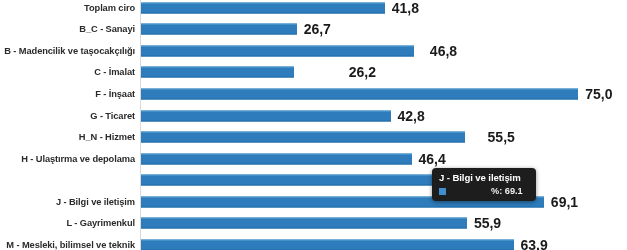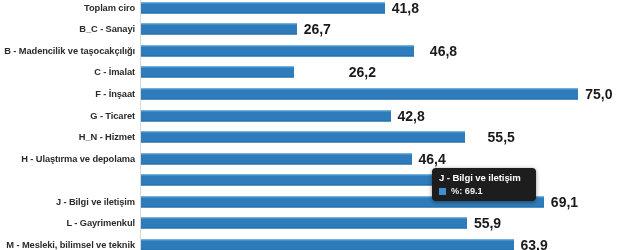--- a/index.html
+++ b/index.html
@@ -41,21 +41,21 @@
     padding:4px 7px 3px 7px;white-space:nowrap;letter-spacing:-0.1px;
   }
   #tooltip .tt-row{
     display:flex;align-items:center;gap:5px;
     padding:0 7px 5px 7px;
   }
   #tooltip .tt-swatch{
     width:7px;height:7px;background:#3f8fd0;flex:0 0 auto;display:block;
   }
   #tooltip .tt-text{
-    color:#f0f0f0;font-size:9.2px;font-weight:bold;white-space:nowrap;
+    color:#f0f0f0;font-size:9.2px;font-weight:bold;white-space:nowrap;margin-left:40px;
   }
 </style>
 </head>
 <body>
 
 <div id="chart-root">
   <div class="plot-area">
     <div class="axis-line"></div>
     <div id="rows">
         <div class="row" style="top: -3px;">

